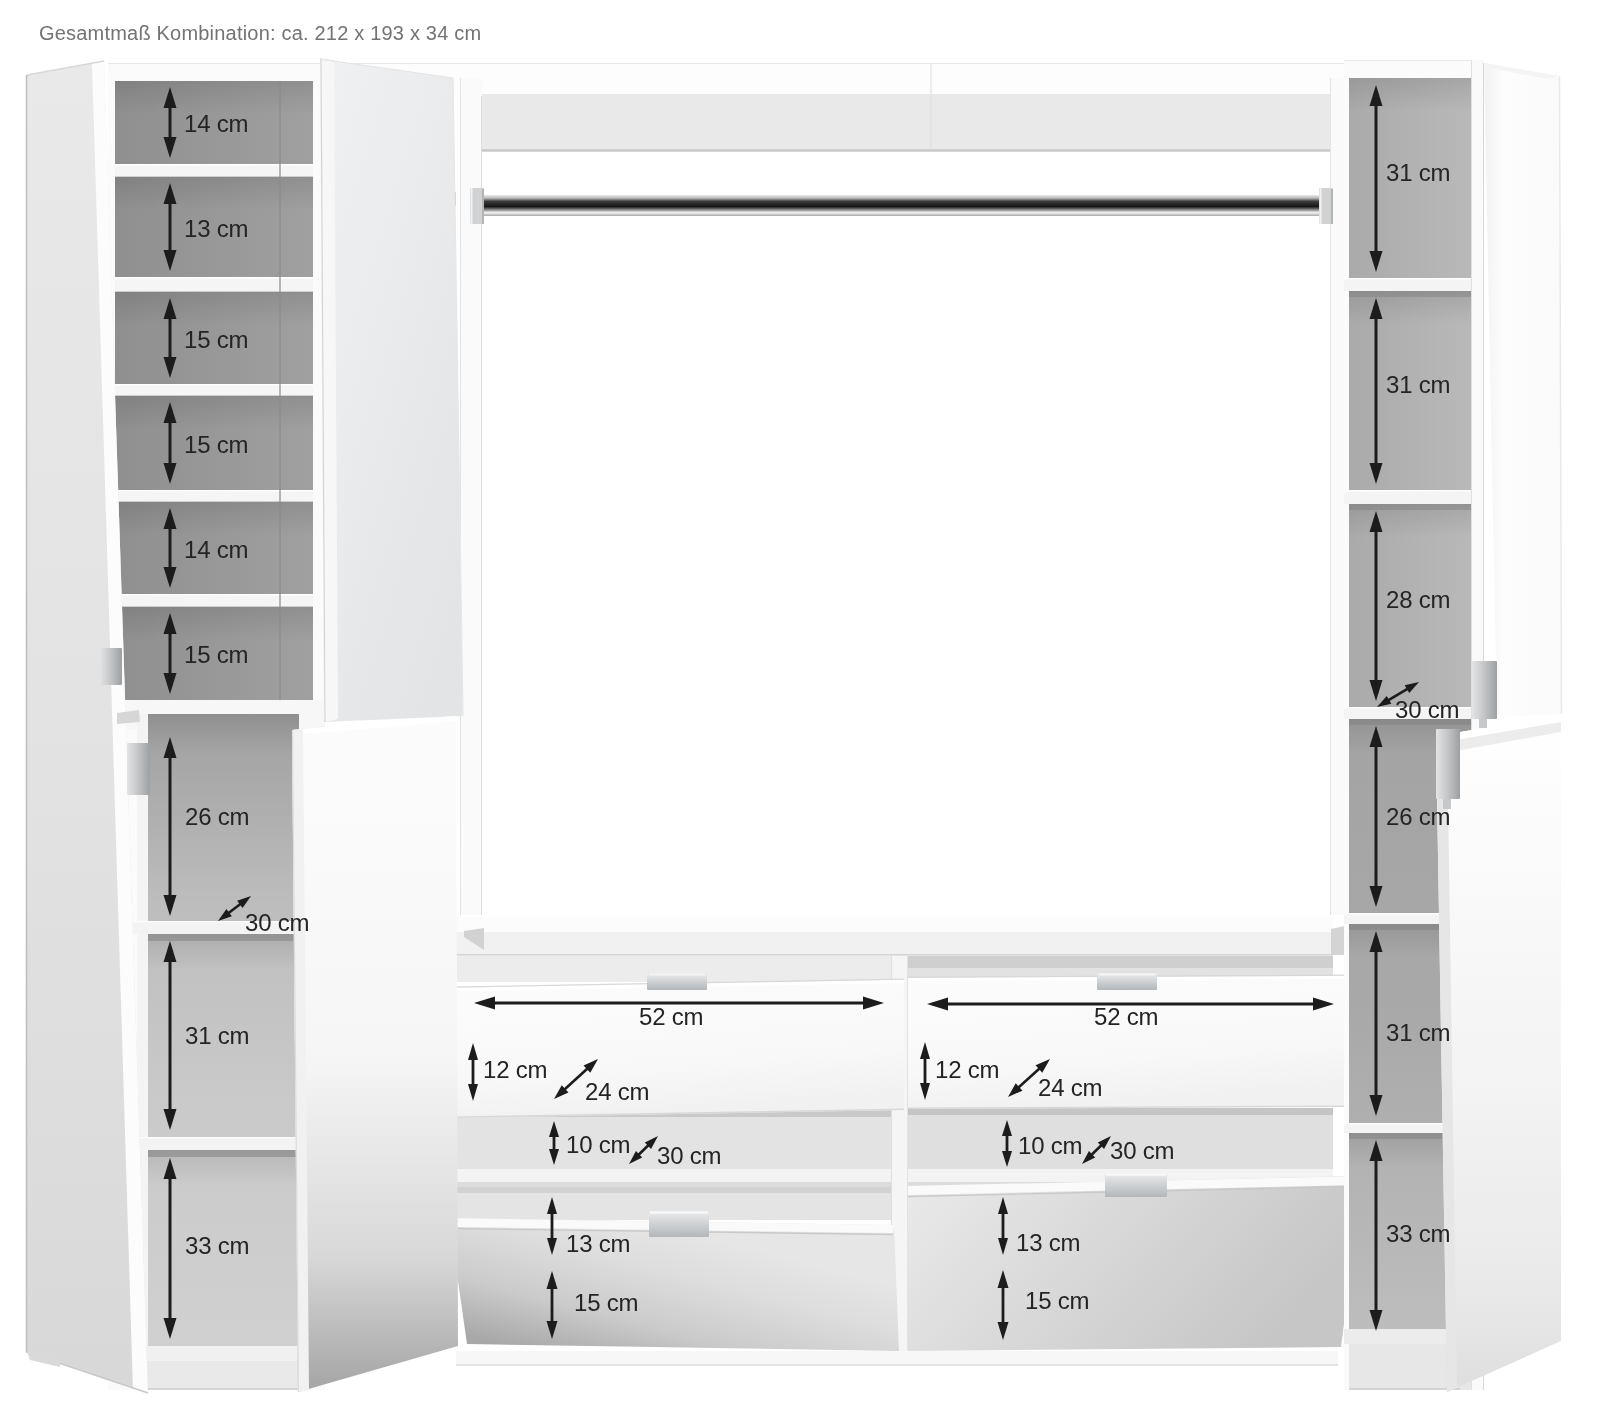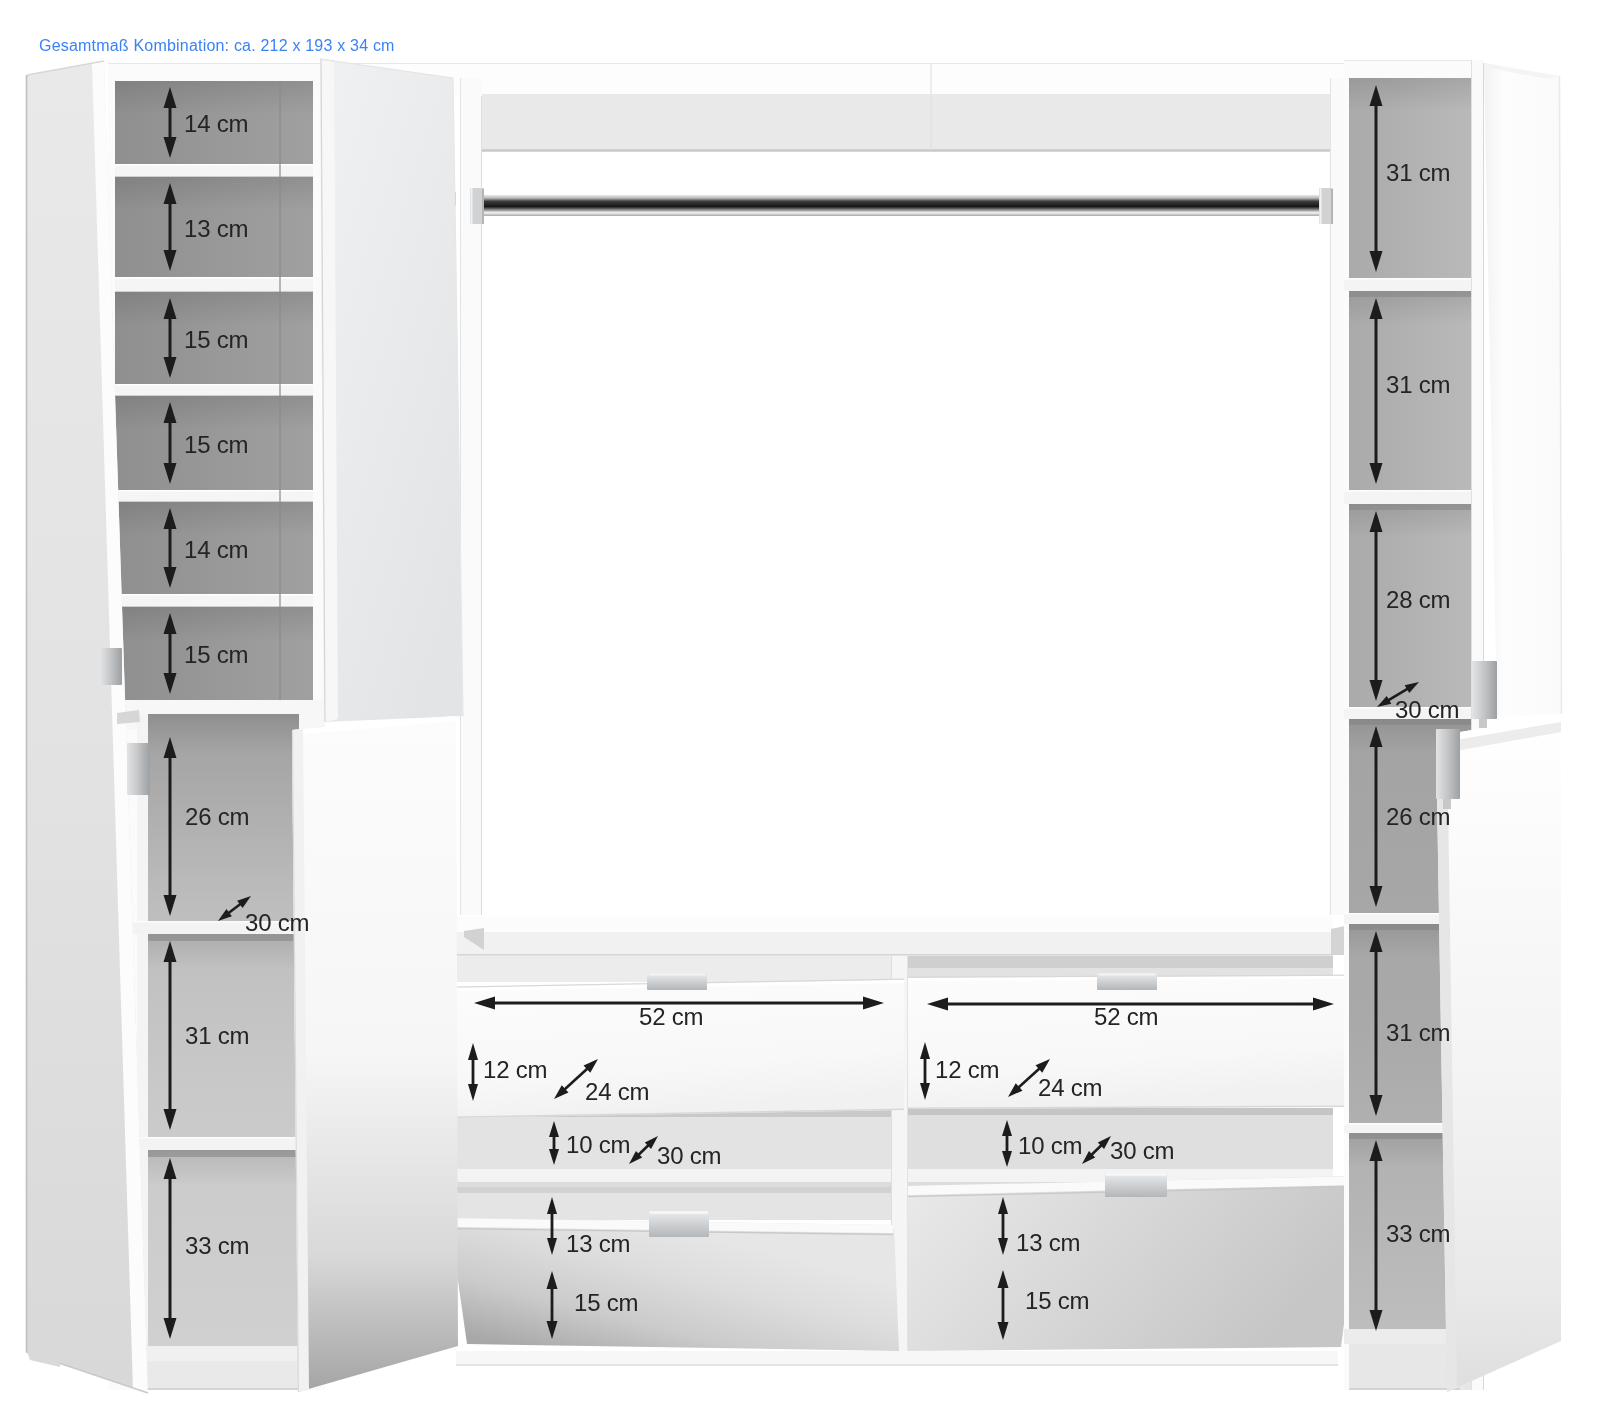--- a/index.html
+++ b/index.html
@@ -1,17 +1,17 @@
 <!DOCTYPE html>
 <html><head><meta charset="utf-8">
 <style>
  html,body{margin:0;padding:0;background:#ffffff;}
  .wrap{position:relative;width:1600px;height:1420px;background:#fff;overflow:hidden;}
  .title{position:absolute;left:39px;top:22px;font-family:"Liberation Sans",sans-serif;
-   font-size:16px;color:#3b82f6;letter-spacing:0.2px;margin-top:15px;}
+   font-size:20px;color:#737373;letter-spacing:0.2px;}
  svg{position:absolute;left:0;top:0;}
 </style></head>
 <body>
 <div class="wrap">
 <svg width="1600" height="1420" viewBox="0 0 1600 1420" xmlns="http://www.w3.org/2000/svg" font-family="Liberation Sans, sans-serif">
 <defs>
  <linearGradient id="mirL" x1="0" y1="0" x2="0" y2="1">
    <stop offset="0" stop-color="#e9e9e9"></stop>
           <stop offset="0.55" stop-color="#e2e2e2"></stop>
           <stop offset="1" stop-color="#d8d8d8"></stop>

